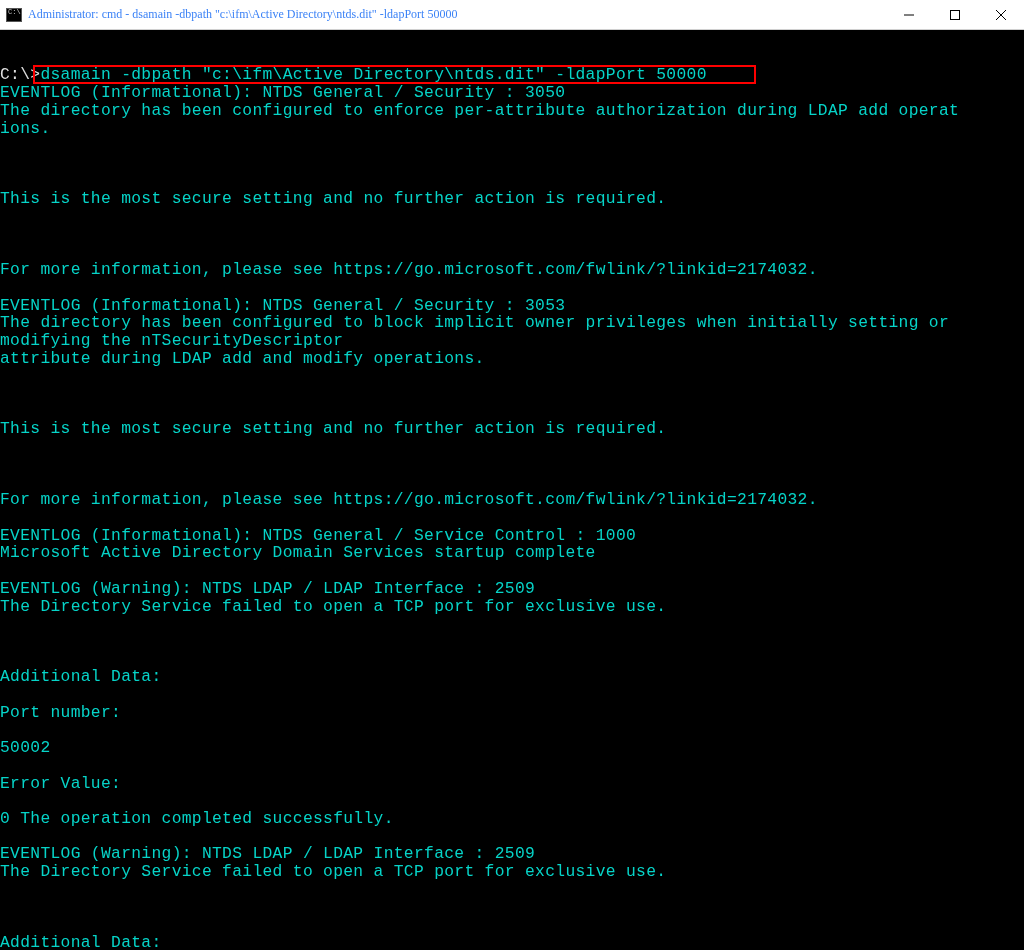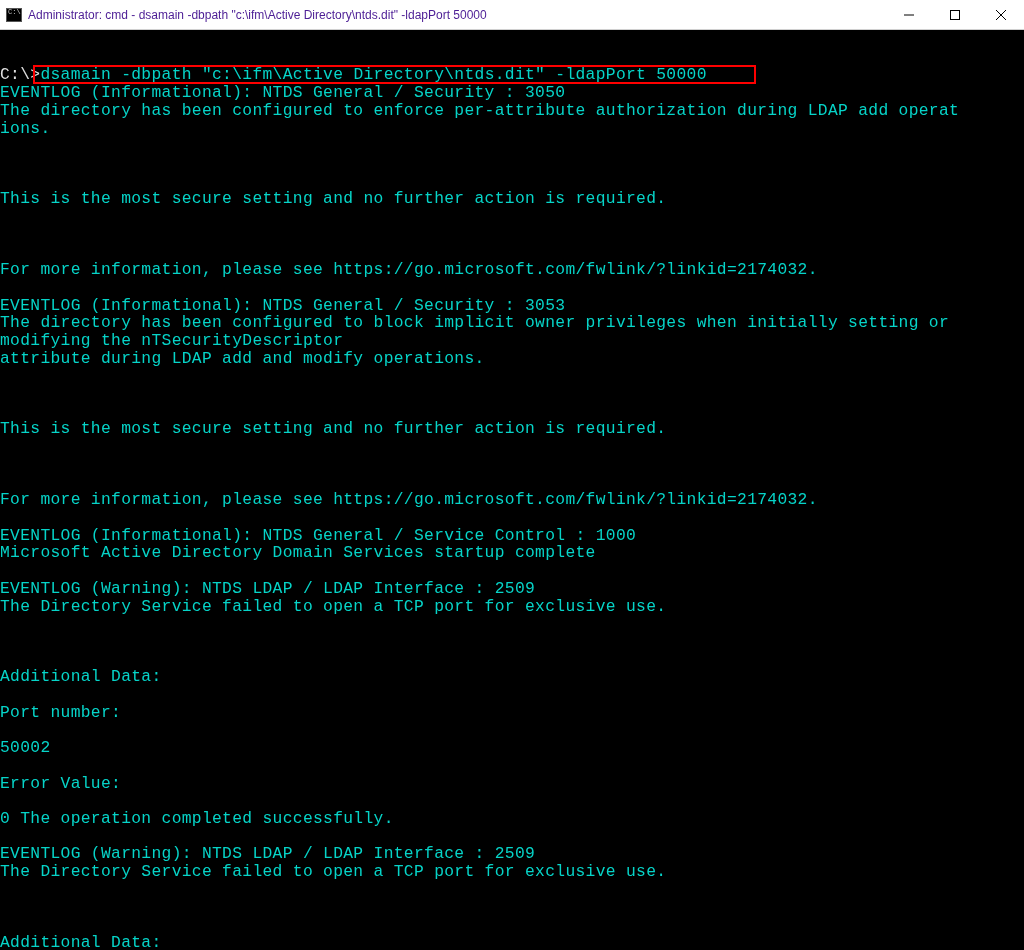--- a/index.html
+++ b/index.html
@@ -31,23 +31,23 @@
       background: #000;
       border: 1px solid #555;
       position: relative;
       font-size: 7px;
       color: #ccc;
       line-height: 6px;
       padding-left:1px;
       overflow:hidden;
     }
     .title-text {
-      font-family: Liberation Sans, sans-serif;
+      font-family: Liberation Serif, serif;
       font-size: 12px;
-      color: #4c1d95;
+      color: #3b82f6;
     }
     .win-controls {
       display: flex;
       height: 100%;
     }
     .win-btn {
       width: 46px;
       height: 100%;
       display: flex;
       align-items: center;

